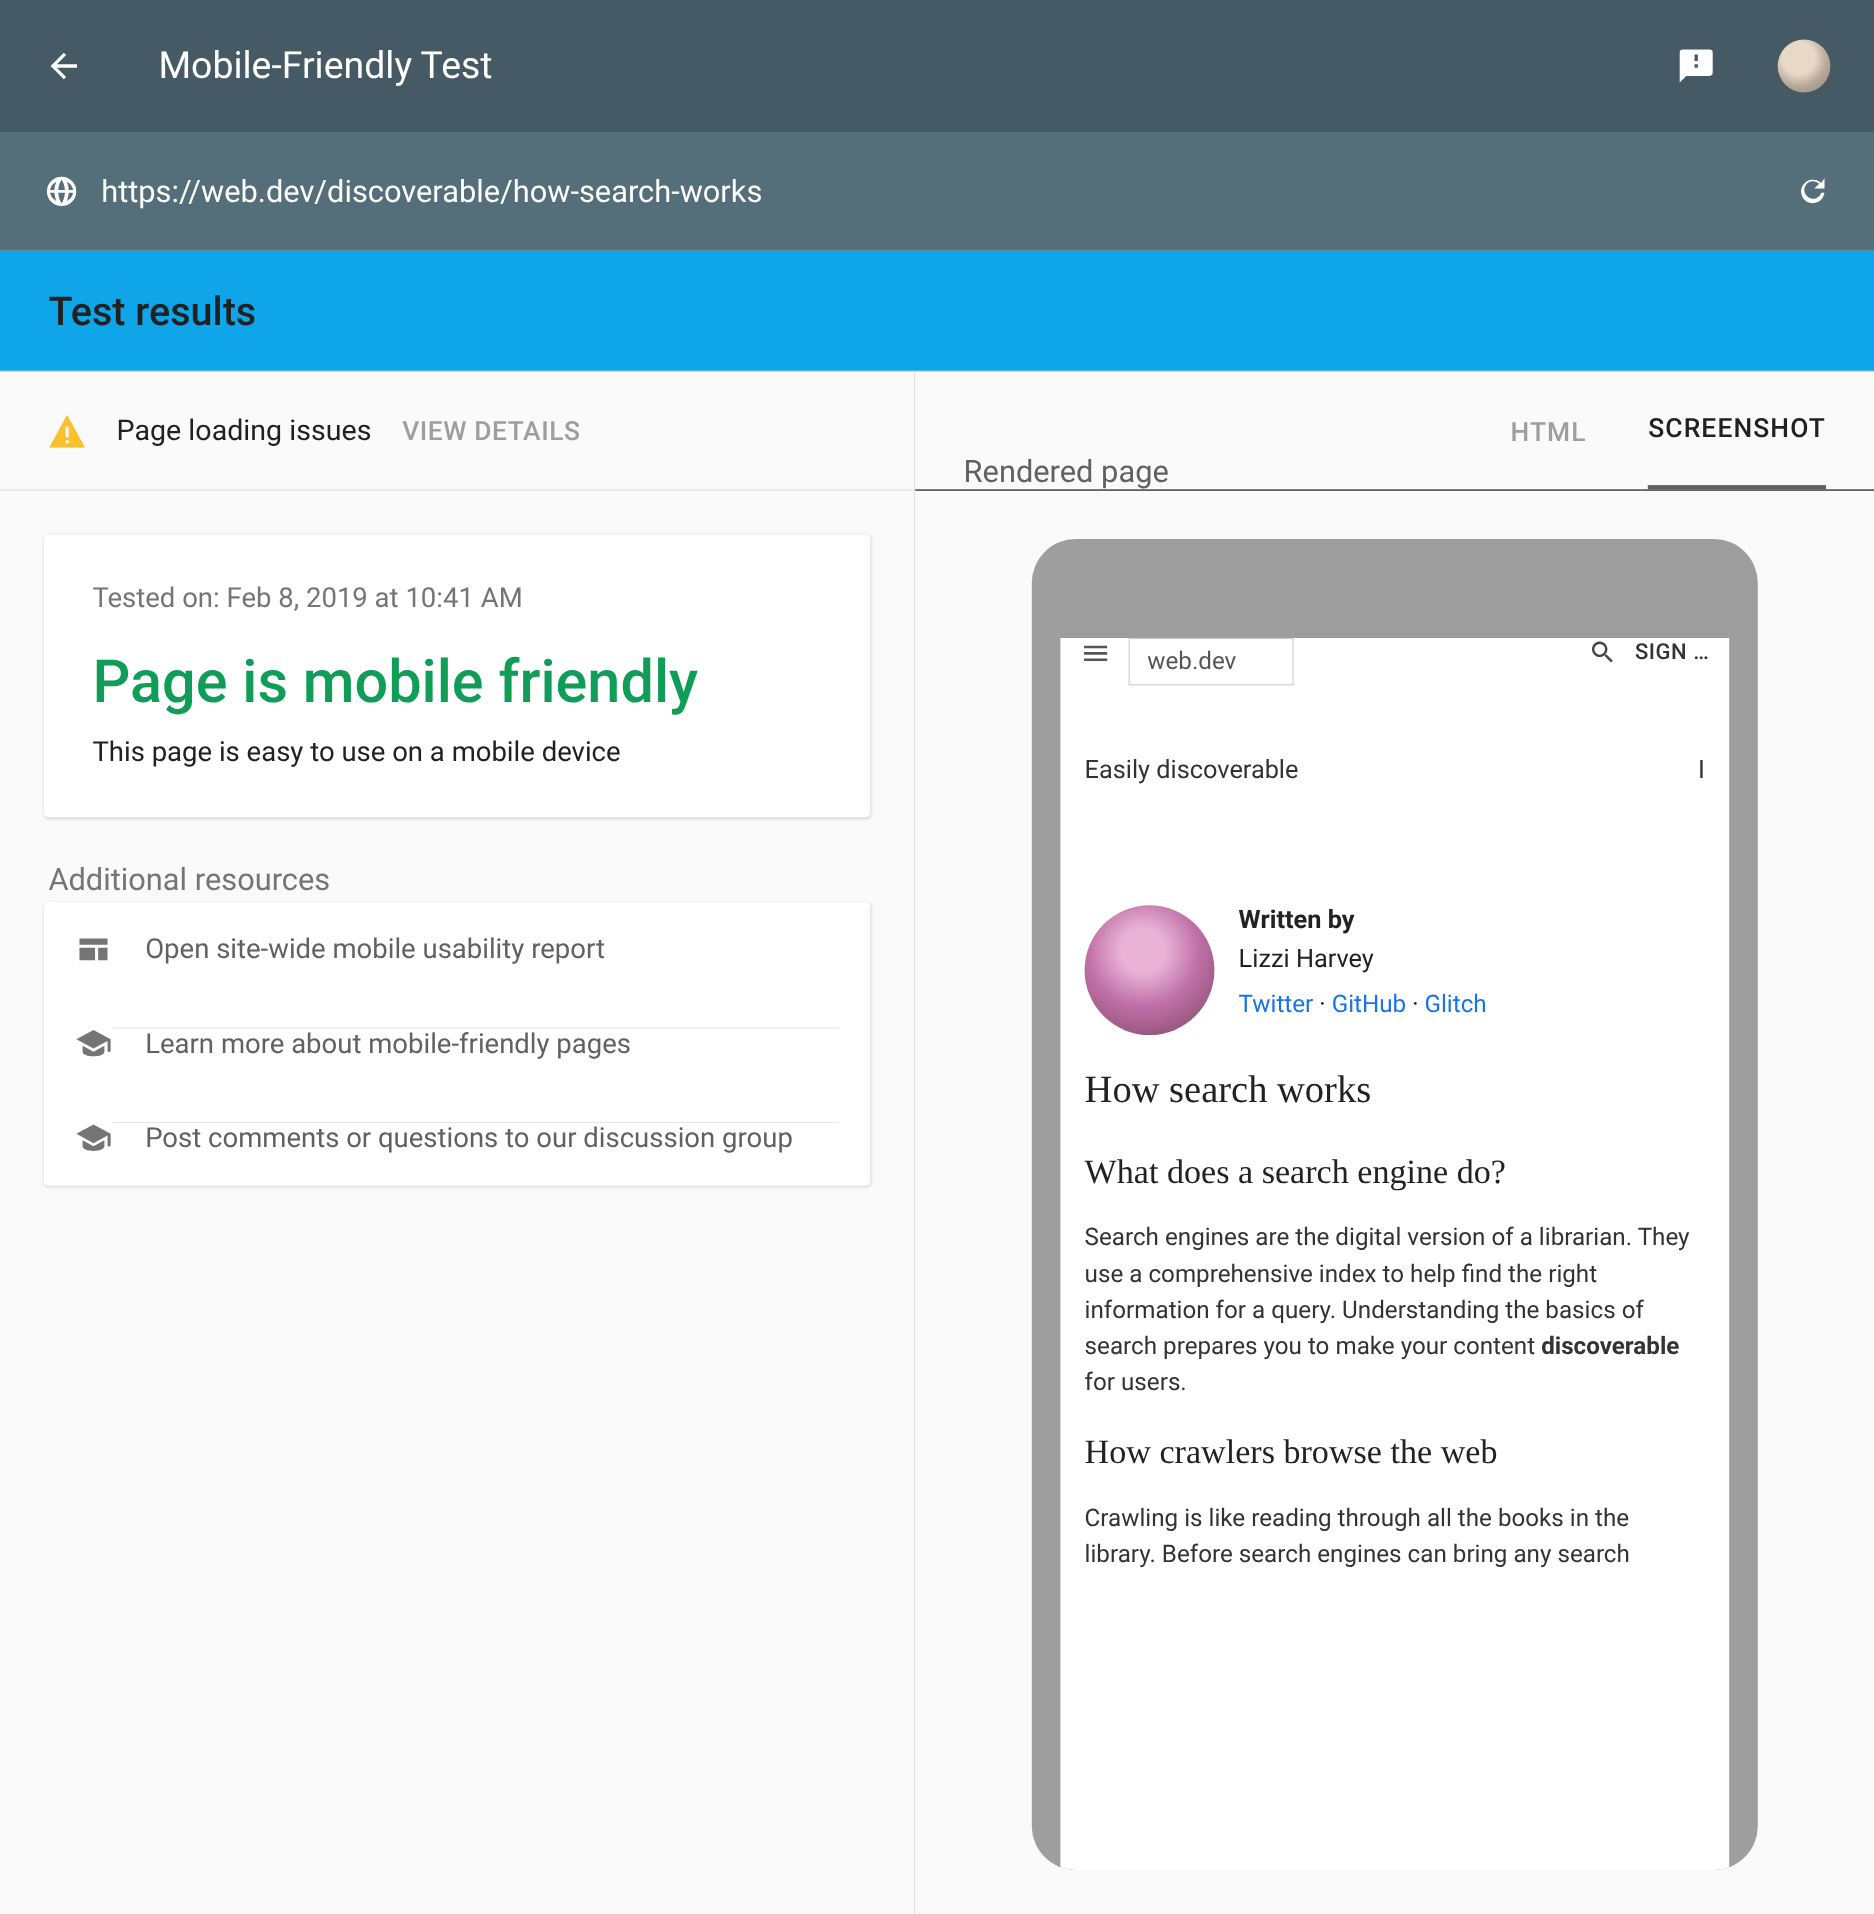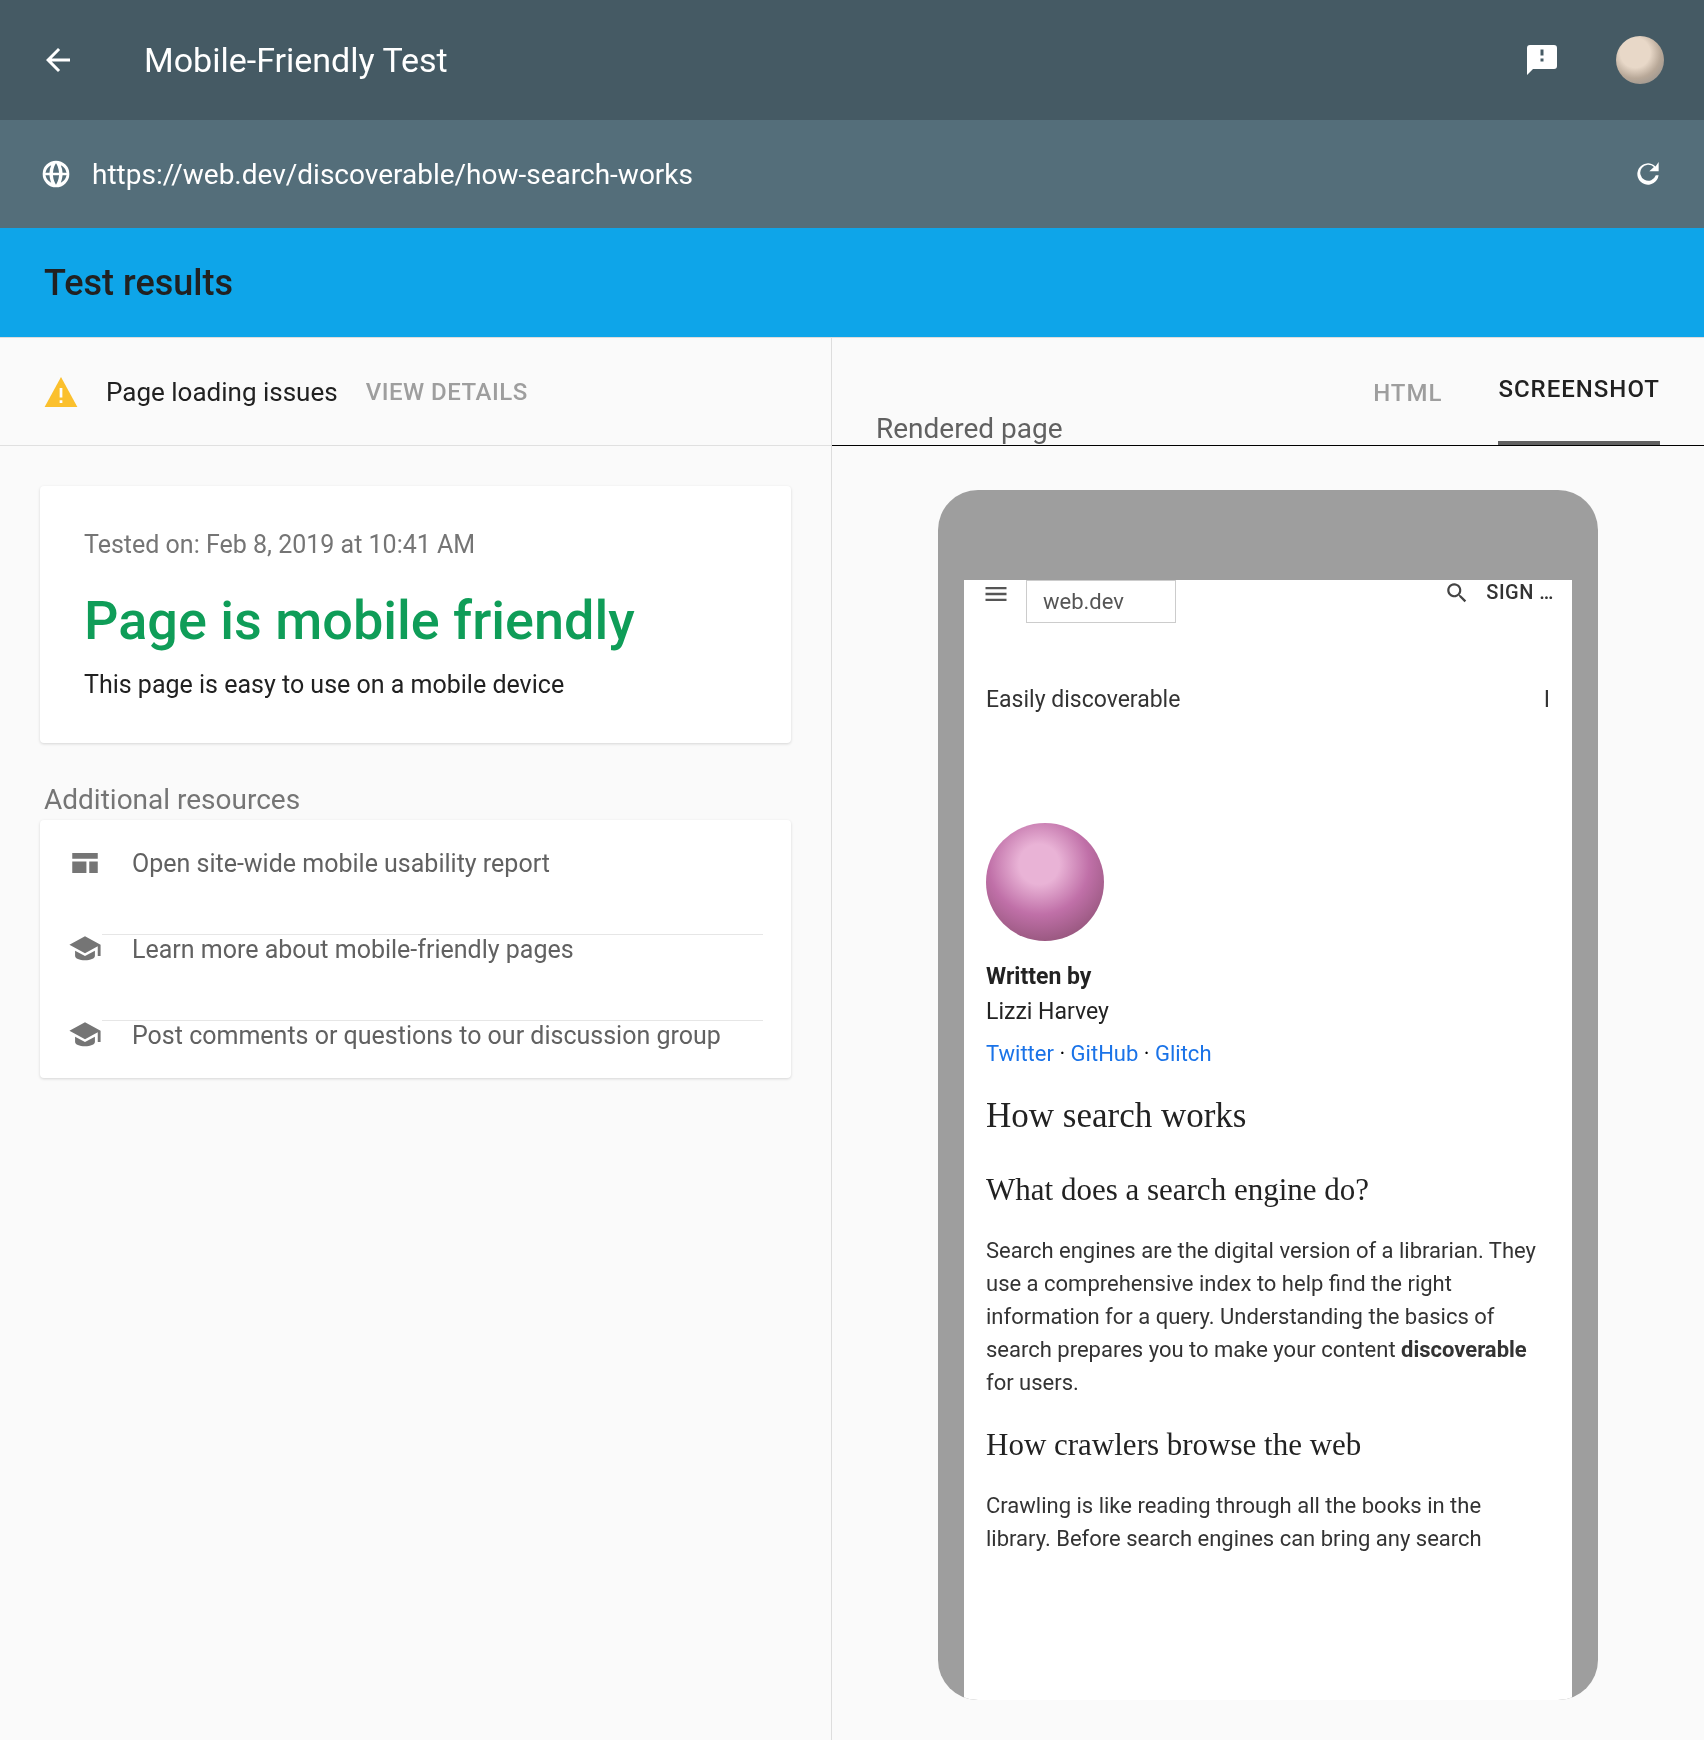--- a/index.html
+++ b/index.html
@@ -140,21 +140,21 @@
 }
 .menu-icon { width: 28px; height: 28px; }
 .site-box { border: 1px solid #ccc; padding: 8px 16px; font-size: 22px; color: #555; width: 150px; }
 .screen-top-spacer { flex: 1; }
 .search-small { width: 26px; height: 26px; fill: #444; }
 .signin { font-size: 20px; font-weight: 500; color: #333; letter-spacing: 0.5px; }
 .breadcrumb-row {
   display: flex; align-items: center; justify-content: space-between;
   padding: 30px 22px 0; font-size: 23px; color: #333;
 }
-.author-block { display: flex; padding: 110px 22px 0; gap: 22px; flex-direction: column; }
+.author-block { display: flex; padding: 110px 22px 0; gap: 22px; }
 .author-photo {
   width: 118px; height: 118px; border-radius: 50%;
   background: radial-gradient(circle at 45% 35%, #e9b3d6 20%, #c070a8 50%, #7a4560 100%);
 }
 .written-by { font-size: 23px; font-weight: 700; color: #222; }
 .author-name { font-size: 23px; color: #222; margin-top: 8px; }
 .author-links { margin-top: 16px; font-size: 22px; }
 .author-links a { color: #1a73e8; text-decoration: none; }
 .article { padding: 30px 22px 0; }
 .article h1 { font-size: 35px; font-weight: 400; color: #222; margin-bottom: 36px; font-family: Georgia, serif; }

